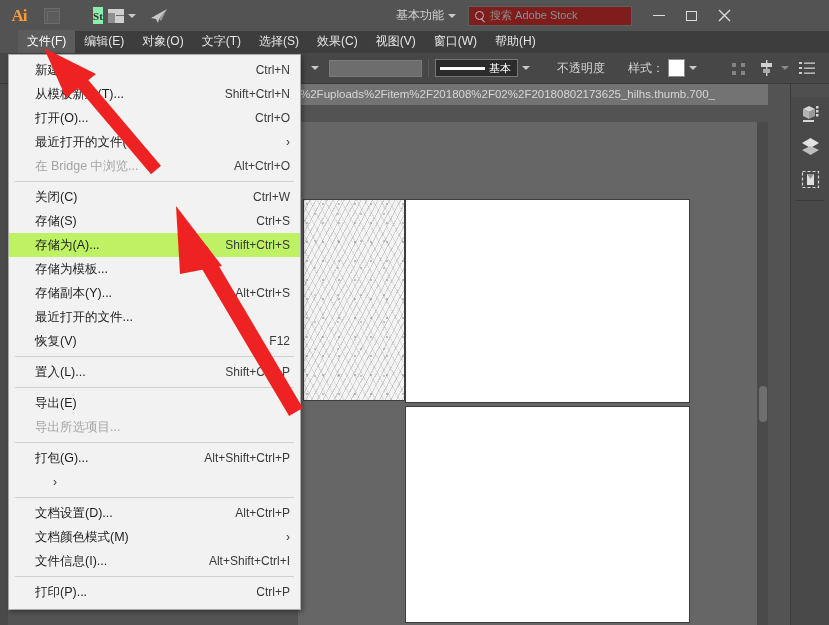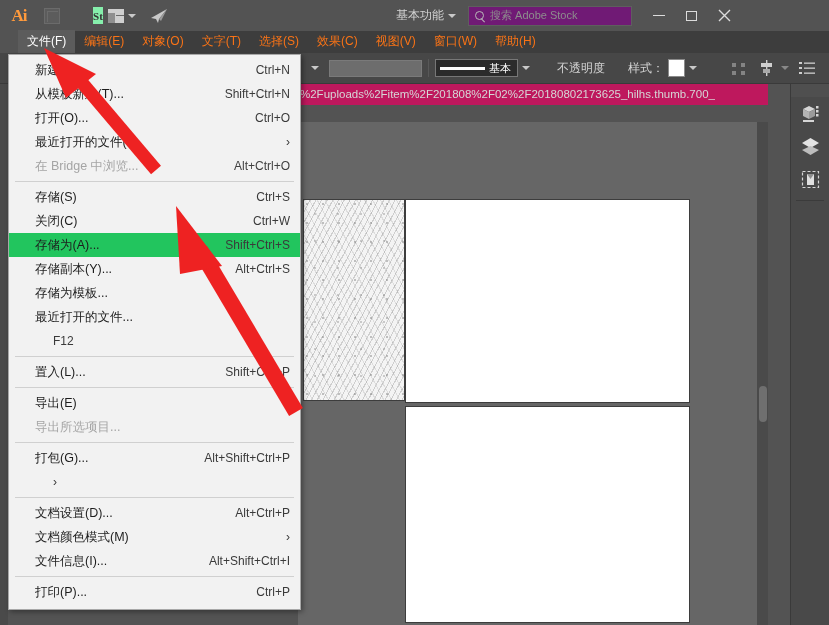--- a/index.html
+++ b/index.html
@@ -64,21 +64,21 @@
     border-right: 4px solid transparent;
     border-top: 4px solid #c9c9c9;
     margin-left: 4px;
   }
   .spacer { flex: 1; }
   .workspace {
     display: flex; align-items: center; color: #d3d3d3; font-size: 12px;
     padding: 3px 6px; margin-right: 6px;
   }
   .search-box {
-    width: 164px; height: 20px; background: #701a75;
+    width: 164px; height: 20px; background: #7f1d1d;
     border: 1px solid #5e5e5e;
     display: flex; align-items: center; padding-left: 4px;
     margin-right: 10px;
   }
   .search-ico { width: 14px; height: 14px; position: relative; margin-right: 3px; }
   .search-ico::before {
     content: ""; position: absolute; left: 2px; top: 2px;
     width: 7px; height: 7px; border: 1.4px solid #b9b9b9; border-radius: 50%;
   }
   .search-ico::after {
@@ -94,21 +94,21 @@
   }
   .wb-min { width: 12px; height: 1.5px; background: #dcdcdc; }
   .wb-max { width: 11px; height: 10px; border: 1.5px solid #dcdcdc; }
 
   
   .menubar {
     position: absolute; left: 18px; top: 31px; width: 829px; height: 22px;
     background: #3d3d3d; display: flex; align-items: center;
   }
   .menu-item {
-    color: #f97316; font-size: 12px; padding: 3px 9px 4px 9px;
+    color: #e5e5e5; font-size: 12px; padding: 3px 9px 4px 9px;
     white-space: nowrap;
   }
   .menu-item.active { background: #5c5c5c; color: #fff; }
 
   
   .optionbar {
     position: absolute; left: 0; top: 53px; width: 829px; height: 31px;
     background: #474747; display: flex; align-items: center;
     border-bottom: 1px solid #3a3a3a;
   }
@@ -144,21 +144,21 @@
   }
   .ico-dots { opacity: 0.45; }
   .ico-dots i {
     position: absolute; width: 4px; height: 4px; background: #cfcfcf;
   }
   .ico-align svg, .ico-list svg { display: block; }
 
   
   .tabbar {
     position: absolute; left: 298px; top: 84px; width: 470px; height: 21px;
-    background: #be185d; display: flex; align-items: center; overflow: hidden;
+    background: #737373; display: flex; align-items: center; overflow: hidden;
   }
   .doc-tab {
     color: #d6d6d6; font-size: 11.5px; white-space: nowrap;
     padding-left: 2px; line-height: 21px;
     font-family: "Liberation Sans", sans-serif;
   }
   .tabbar-gap {
     position: absolute; left: 298px; top: 105px; width: 470px; height: 17px;
     background: #535353;
   }
@@ -223,21 +223,21 @@
     background: #f2f2f2; border: 1px solid #a8a8a8;
     box-shadow: 2px 2px 5px rgba(0,0,0,0.35);
     z-index: 50; padding: 3px 0;
   }
   .mrow {
     height: 24px; display: flex; align-items: center;
     padding: 0 10px 0 26px; color: #1d1d1d; font-size: 12.5px;
     white-space: nowrap; position: relative;
     font-family: "Liberation Sans", sans-serif;
   }
-  .mrow.hl { background: #22c55e; justify-content: space-between; }
+  .mrow.hl { background: #bef264; justify-content: space-between; }
   .mrow.disabled { color: #a5a5a5; }
   .mlabel { flex: 1; }
   .mkey { color: #3a3a3a; font-size: 12px; margin-left: 18px; }
   .mrow.disabled .mkey { color: #404040; }
   .marrow {
     font-size: 12px; color: #3a3a3a; margin-left: 18px; line-height: 1;
   }
   .mdiv { height: 1px; background: #d0d0d0; margin: 3px 6px; }
 
   
@@ -438,42 +438,43 @@
       <div class="mrow">
         <span class="mlabel">最近打开的文件(F)</span>
         <span class="marrow">›</span>
       </div>
       <div class="mrow disabled">
         <span class="mlabel">在 Bridge 中浏览...</span>
         <span class="mkey">Alt+Ctrl+O</span>
       </div>
       <div class="mdiv"></div>
       <div class="mrow">
+        <span class="mlabel">关闭(C)</span>
+        <span class="mkey">Ctrl+W</span>
+      </div>
+      <div class="mrow">
         <span class="mlabel">存储(S)</span>
         <span class="mkey">Ctrl+S</span>
-      </div>
-      <div class="mrow">
-        <span class="mlabel">关闭(C)</span>
-        <span class="mkey">Ctrl+W</span>
       </div>
       <div class="mrow hl">
         <span class="mlabel">存储为(A)...</span>
         <span class="mkey">Shift+Ctrl+S</span>
       </div>
       <div class="mrow">
+        <span class="mlabel">存储为模板...</span>
+      </div>
+      <div class="mrow">
         <span class="mlabel">存储副本(Y)...</span>
         <span class="mkey">Alt+Ctrl+S</span>
       </div>
       <div class="mrow">
-        <span class="mlabel">存储为模板...</span>
-      </div>
-      <div class="mrow">
         <span class="mlabel">最近打开的文件...</span>
       </div>
       <div class="mrow">
+        <span class="mlabel">恢复(V)</span>
         <span class="mkey">F12</span>
       </div>
       <div class="mdiv"></div>
       <div class="mrow">
         <span class="mlabel">置入(L)...</span>
         <span class="mkey">Shift+Ctrl+P</span>
       </div>
       <div class="mdiv"></div>
       <div class="mrow">
         <span class="mlabel">导出(E)</span>

